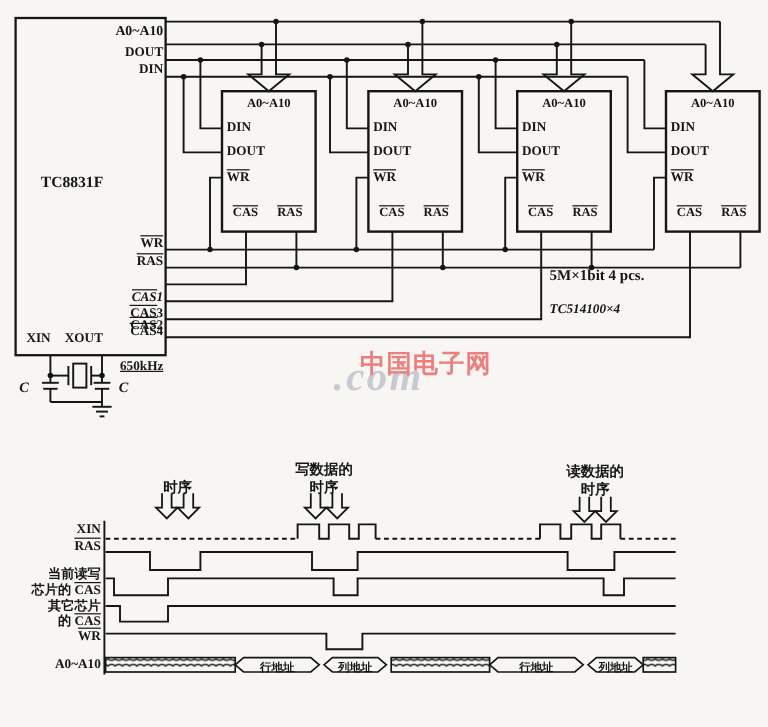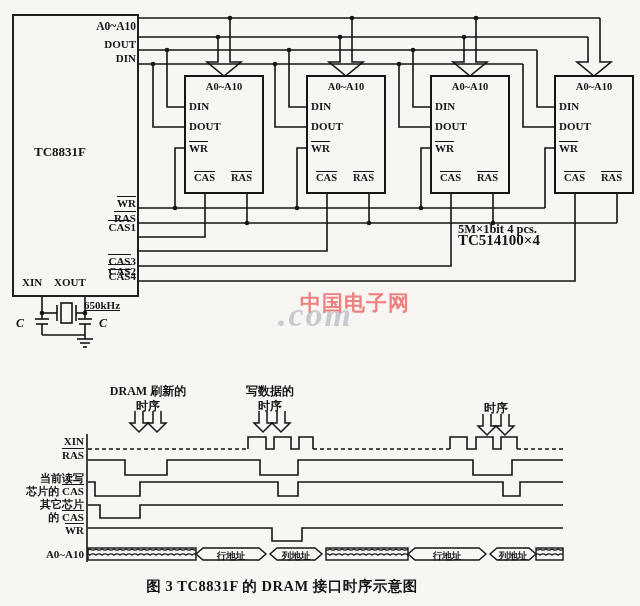--- a/index.html
+++ b/index.html
@@ -180,28 +180,28 @@
 
   <div class="lbl wm-suffix" style="left:278px;top:296px;z-index:1;">.com</div>
   <div class="lbl wm-site" style="left:300px;top:289px;z-index:3;">中国电子网</div>
 
   <div class="lbl pinrow" style="top:20px;font-size:11.5px;">A0~A10</div>
   <div class="lbl pinrow" style="top:38px;">DOUT</div>
   <div class="lbl pinrow" style="top:52px;">DIN</div>
   <div class="lbl" style="left:34px;top:144px;font-size:13px;">TC8831F</div>
   <div class="lbl pinrow" style="top:196px;"><span class="ol">WR</span></div>
   <div class="lbl pinrow" style="top:211px;"><span class="ol">RAS</span></div>
-  <div class="lbl pinrow" style="top:220px;"><span class="ol">CAS</span><span>1</span></div>
+  <div class="lbl pinrow" style="top:241px;font-style:italic;"><span class="ol">CAS</span><span>1</span></div>
   <div class="lbl pinrow" style="top:239px;margin-top:25px;"><span class="ol">CAS</span><span>2</span></div>
   <div class="lbl pinrow" style="top:254px;"><span class="ol">CAS</span><span>3</span></div>
   <div class="lbl pinrow" style="top:269px;"><span class="ol">CAS</span><span>4</span></div>
   <div class="lbl" style="left:22px;top:276px;">XIN</div>
   <div class="lbl" style="left:54px;top:276px;">XOUT</div>
 
-  <div class="lbl" style="left:84px;top:299px;text-decoration:underline;">650kHz</div>
+  <div class="lbl" style="left:100px;top:299px;text-decoration:underline;">650kHz</div>
   <div class="lbl" style="left:16px;top:316px;font-style:italic;font-size:12px;">C</div>
   <div class="lbl" style="left:99px;top:316px;font-style:italic;font-size:12px;">C</div>
 
   <div class="lbl ctr" style="left:185px;top:81px;width:78px;font-size:10.5px;">A0~A10</div>
   <div class="lbl" style="left:189px;top:100px;">DIN</div>
   <div class="lbl" style="left:189px;top:120px;">DOUT</div>
   <div class="lbl" style="left:189px;top:141px;"><span class="ol">WR</span></div>
   <div class="lbl" style="left:194px;top:171px;font-size:10.5px;"><span class="ol">CAS</span></div>
   <div class="lbl" style="left:231px;top:171px;font-size:10.5px;"><span class="ol">RAS</span></div>
 
@@ -220,38 +220,37 @@
   <div class="lbl" style="left:477px;top:171px;font-size:10.5px;"><span class="ol">RAS</span></div>
 
   <div class="lbl ctr" style="left:555px;top:81px;width:78px;font-size:10.5px;">A0~A10</div>
   <div class="lbl" style="left:559px;top:100px;">DIN</div>
   <div class="lbl" style="left:559px;top:120px;">DOUT</div>
   <div class="lbl" style="left:559px;top:141px;"><span class="ol">WR</span></div>
   <div class="lbl" style="left:564px;top:171px;font-size:10.5px;"><span class="ol">CAS</span></div>
   <div class="lbl" style="left:601px;top:171px;font-size:10.5px;"><span class="ol">RAS</span></div>
 
   <div class="lbl" style="left:458px;top:222px;font-size:12.5px;">5M×1bit  4 pcs.</div>
-  <div class="lbl" style="left:458px;top:232px;font-size:15px;">TC514100×4</div>
-
-
-  <div class="lbl ann ctr" style="left:98px;top:383px;width:100px;">DRAM 刷新的</div>
+  <div class="lbl" style="left:458px;top:252px;font-size:11px;font-style:italic;">TC514100×4</div>
+
+
   <div class="lbl ann ctr" style="left:98px;top:398px;width:100px;">时序</div>
   <div class="lbl ann ctr" style="left:220px;top:383px;width:100px;">写数据的</div>
   <div class="lbl ann ctr" style="left:220px;top:398px;width:100px;">时序</div>
+  <div class="lbl ann ctr" style="left:446px;top:385px;width:100px;">读数据的</div>
   <div class="lbl ann ctr" style="left:446px;top:400px;width:100px;">时序</div>
 
   <div class="lbl siglbl" style="top:435px;">XIN</div>
   <div class="lbl siglbl" style="top:448px;"><span class="ol">RAS</span></div>
   <div class="lbl siglbl" style="top:471px;">当前读写</div>
   <div class="lbl siglbl" style="top:484px;"><span>芯片的 </span><span class="ol">CAS</span></div>
   <div class="lbl siglbl" style="top:497px;">其它芯片</div>
   <div class="lbl siglbl" style="top:510px;"><span>的 </span><span class="ol">CAS</span></div>
   <div class="lbl siglbl" style="top:523px;"><span class="ol">WR</span></div>
   <div class="lbl siglbl" style="top:548px;">A0~A10</div>
 
   <div class="lbl buslbl ctr" style="left:201px;top:550px;width:60px;">行地址</div>
   <div class="lbl buslbl ctr" style="left:266px;top:550px;width:60px;">列地址</div>
   <div class="lbl buslbl ctr" style="left:417px;top:550px;width:60px;">行地址</div>
   <div class="lbl buslbl ctr" style="left:483px;top:550px;width:60px;">列地址</div>
 
-  <div class="lbl cap ctr" style="left:82px;top:577px;width:400px;">图 3  TC8831F 的 DRAM 接口时序示意图</div>
 
 </div>
 
 </body></html>

